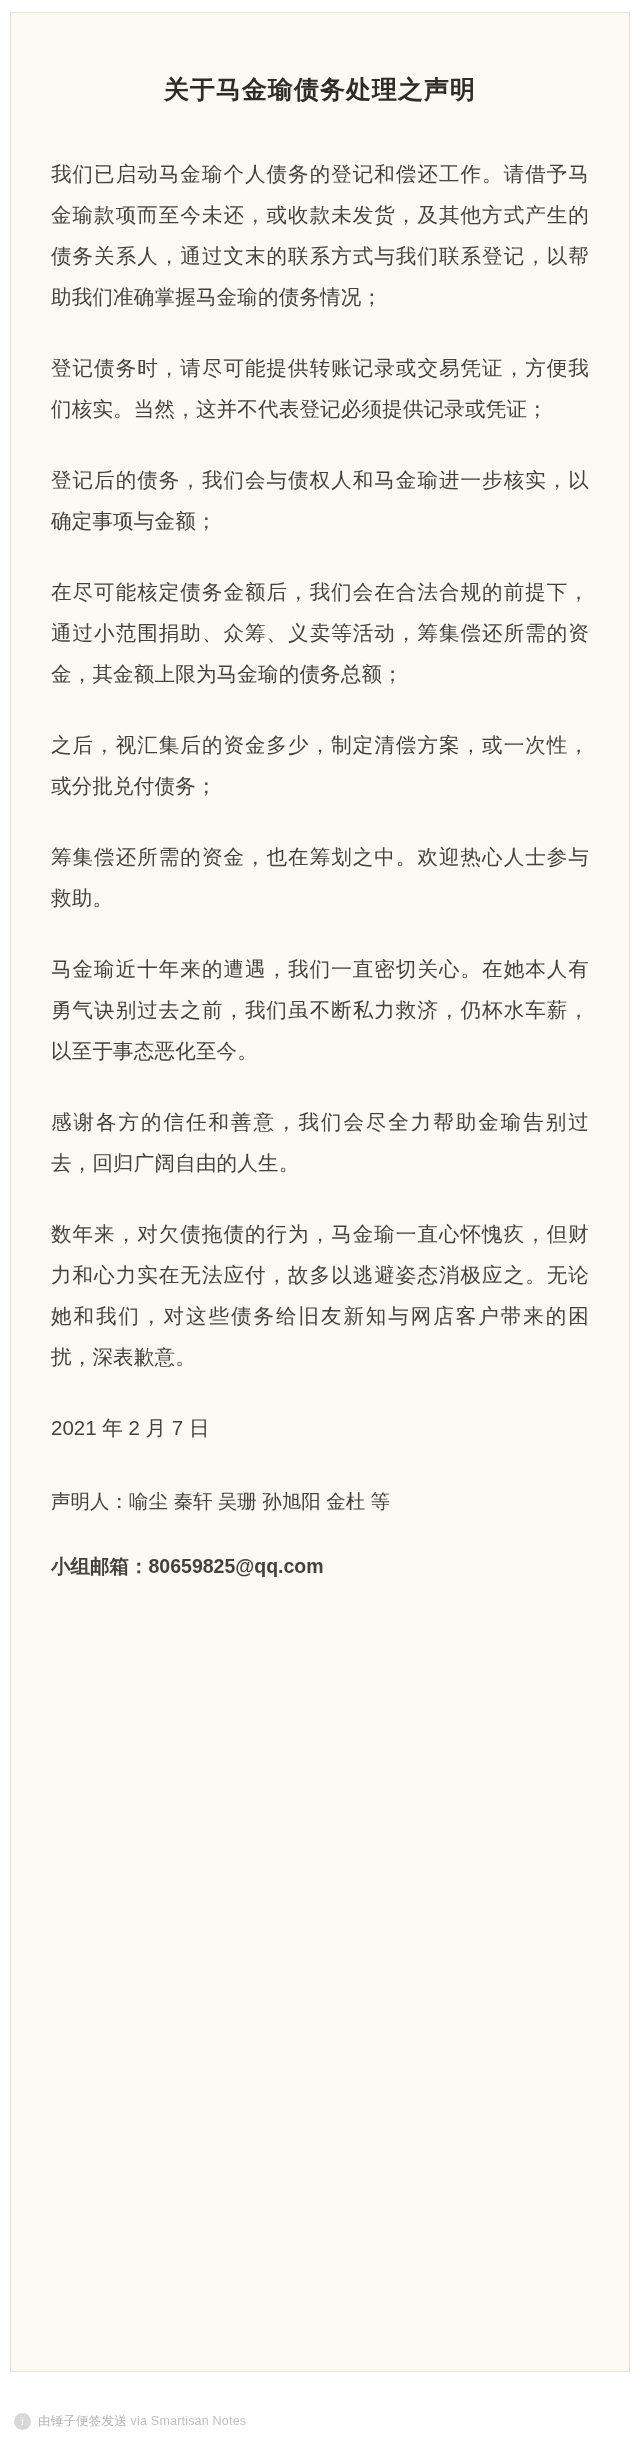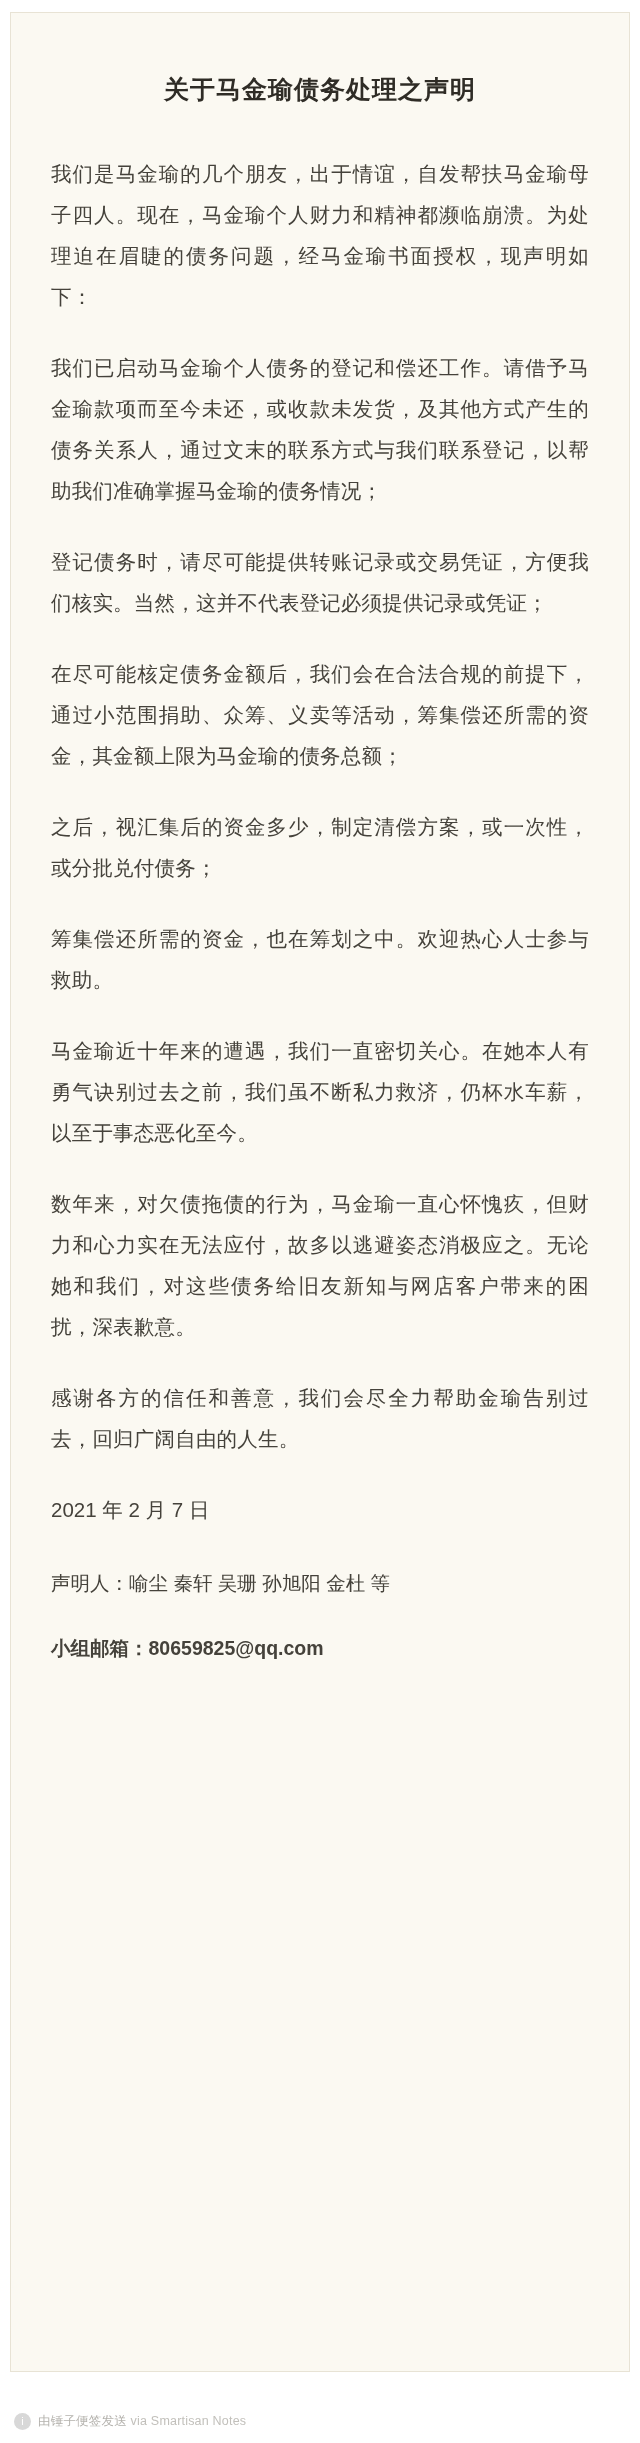--- a/index.html
+++ b/index.html
@@ -112,29 +112,29 @@
   }
 </style>
 </head>
 <body>
 
 <div class="page">
   <div class="sheet">
 
     <h1 class="doc-title">关于马金瑜债务处理之声明</h1>
 
-    <p class="para">我们是马金瑜的几个朋友，出于情谊，自发帮扶马金瑜母子四人。现在，马金瑜个人财力和精神都濒临崩溃。为处理迫在眉睫的债务问题，经马金瑜书面授权，现声明如下：</p>
     <p class="para">我们已启动马金瑜个人债务的登记和偿还工作。请借予马金瑜款项而至今未还，或收款未发货，及其他方式产生的债务关系人，通过文末的联系方式与我们联系登记，以帮助我们准确掌握马金瑜的债务情况；</p>
     <p class="para">登记债务时，请尽可能提供转账记录或交易凭证，方便我们核实。当然，这并不代表登记必须提供记录或凭证；</p>
+    <p class="para">登记后的债务，我们会与债权人和马金瑜进一步核实，以确定事项与金额；</p>
     <p class="para">在尽可能核定债务金额后，我们会在合法合规的前提下，通过小范围捐助、众筹、义卖等活动，筹集偿还所需的资金，其金额上限为马金瑜的债务总额；</p>
     <p class="para">之后，视汇集后的资金多少，制定清偿方案，或一次性，或分批兑付债务；</p>
     <p class="para">筹集偿还所需的资金，也在筹划之中。欢迎热心人士参与救助。</p>
     <p class="para">马金瑜近十年来的遭遇，我们一直密切关心。在她本人有勇气诀别过去之前，我们虽不断私力救济，仍杯水车薪，以至于事态恶化至今。</p>
+    <p class="para">感谢各方的信任和善意，我们会尽全力帮助金瑜告别过去，回归广阔自由的人生。</p>
     <p class="para">数年来，对欠债拖债的行为，马金瑜一直心怀愧疚，但财力和心力实在无法应付，故多以逃避姿态消极应之。无论她和我们，对这些债务给旧友新知与网店客户带来的困扰，深表歉意。</p>
-    <p class="para">感谢各方的信任和善意，我们会尽全力帮助金瑜告别过去，回归广阔自由的人生。</p>
 
     <div class="sign-date">2021 年 2 月 7 日</div>
 
     <div class="signers">
       <span>声明人：</span><span>喻尘 秦轩 吴珊 孙旭阳 金杜 等</span>
     </div>
 
     <div class="email-line">
       <span>小组邮箱：</span><span>80659825@qq.com</span>
     </div>

